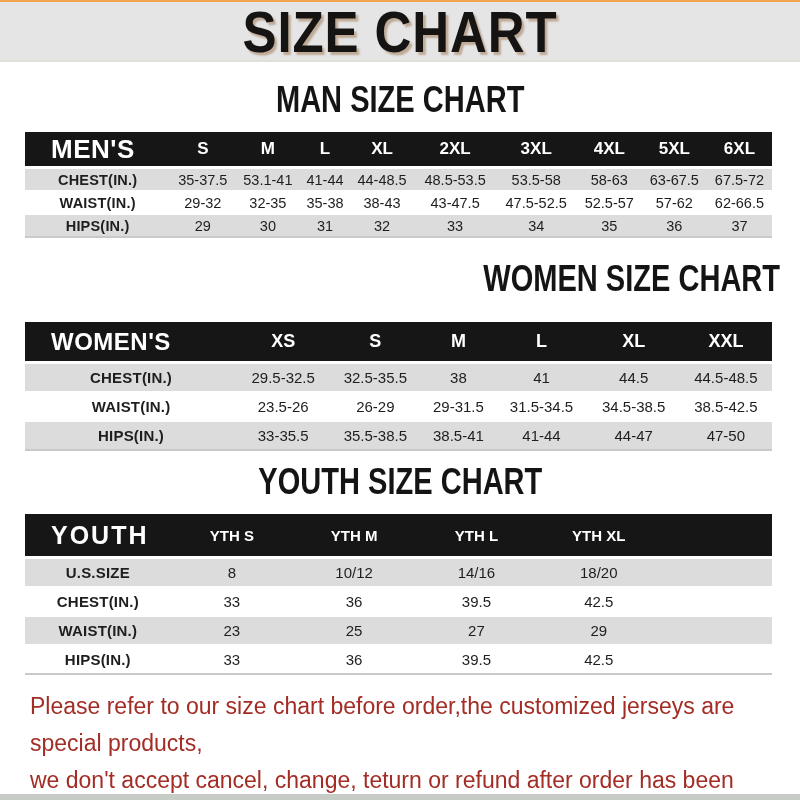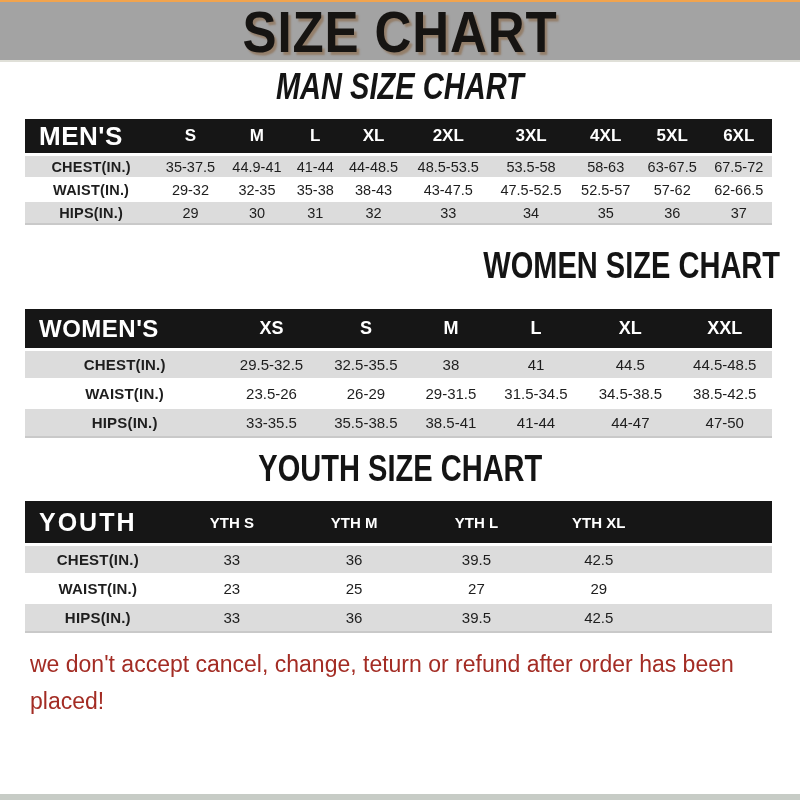--- a/index.html
+++ b/index.html
@@ -7,21 +7,21 @@
   body {
     font-family: "Liberation Sans", sans-serif;
     background: #ffffff;
     position: relative;
     overflow: hidden;
   }
 
   
   .banner {
     height: 62px;
-    background: #a3a3a3;
+    background: #e5e5e5;
     border-top: 2px solid #f2a44e;
     border-bottom: 2px solid #e0e0d8;
     display: flex;
     align-items: center;
     justify-content: center;
   }
   .banner-title {
     display: inline-block;
     font-size: 58px;
     font-weight: bold;
@@ -38,42 +38,42 @@
     color: #141414;
   }
   .section-heading .stretch {
     display: inline-block;
     font-size: 33px;
     font-weight: bold;
     letter-spacing: 0px;
     transform: scale(0.88, 1.12);
     white-space: nowrap;
   }
-  .heading-men   { margin-top: 6px; margin-bottom: 13px; font-style: italic; }
+  .heading-men   { margin-top: 19px; margin-bottom: 13px; }
   .heading-women { margin-top: 22px; margin-bottom: 24px; text-align: right; }
   .heading-youth { margin-top: 12px; margin-bottom: 13px; }
 
   
   .size-table {
     width: 747px;
     margin-left: 25px;
     border-collapse: separate;
     border-spacing: 0;
     text-align: center;
   }
   .size-table thead th {
     background: #161616;
     color: #ffffff;
     font-weight: bold;
     border-bottom: 3px solid #ffffff;
     vertical-align: middle;
   }
   .size-table th.corner {
     text-align: left;
-    padding-left: 14px;
+    padding-left: 26px;
     letter-spacing: 0.5px;
     white-space: nowrap;
   }
   .size-table tbody td {
     color: #1e1e1e;
     vertical-align: middle;
     border-bottom: 2px solid #ffffff;
     white-space: nowrap;
   }
   .size-table tbody tr:nth-child(odd) td { background: #DCDCDC; }
@@ -135,21 +135,21 @@
         <th>3XL</th>
         <th>4XL</th>
         <th>5XL</th>
         <th>6XL</th>
       </tr>
     </thead>
     <tbody>
       <tr>
         <td class="rowlabel">CHEST(IN.)</td>
         <td>35-37.5</td>
-        <td>44.9-41</td>
+        <td>53.1-41</td>
         <td>41-44</td>
         <td>44-48.5</td>
         <td>48.5-53.5</td>
         <td>53.5-58</td>
         <td>58-63</td>
         <td>63-67.5</td>
         <td>67.5-72</td>
       </tr>
       <tr>
         <td class="rowlabel">WAIST(IN.)</td>
@@ -233,20 +233,28 @@
         <th class="corner">YOUTH</th>
         <th>YTH S</th>
         <th>YTH M</th>
         <th>YTH L</th>
         <th>YTH XL</th>
         <th class="spacer"></th>
       </tr>
     </thead>
     <tbody>
       <tr>
+        <td class="rowlabel">U.S.SIZE</td>
+        <td>8</td>
+        <td>10/12</td>
+        <td>14/16</td>
+        <td>18/20</td>
+        <td class="spacer"></td>
+      </tr>
+      <tr>
         <td class="rowlabel">CHEST(IN.)</td>
         <td>33</td>
         <td>36</td>
         <td>39.5</td>
         <td>42.5</td>
         <td class="spacer"></td>
       </tr>
       <tr>
         <td class="rowlabel">WAIST(IN.)</td>
         <td>23</td>
@@ -260,16 +268,17 @@
         <td>33</td>
         <td>36</td>
         <td>39.5</td>
         <td>42.5</td>
         <td class="spacer"></td>
       </tr>
     </tbody>
   </table>
 
 <div class="footer">
+  <div>Please refer to our size chart before order,the customized jerseys are special products,</div>
   <div>we don't accept cancel, change, teturn or refund after order has been placed!</div>
 </div>
 
 <div class="bottom-strip"></div>
 
 </body></html>

